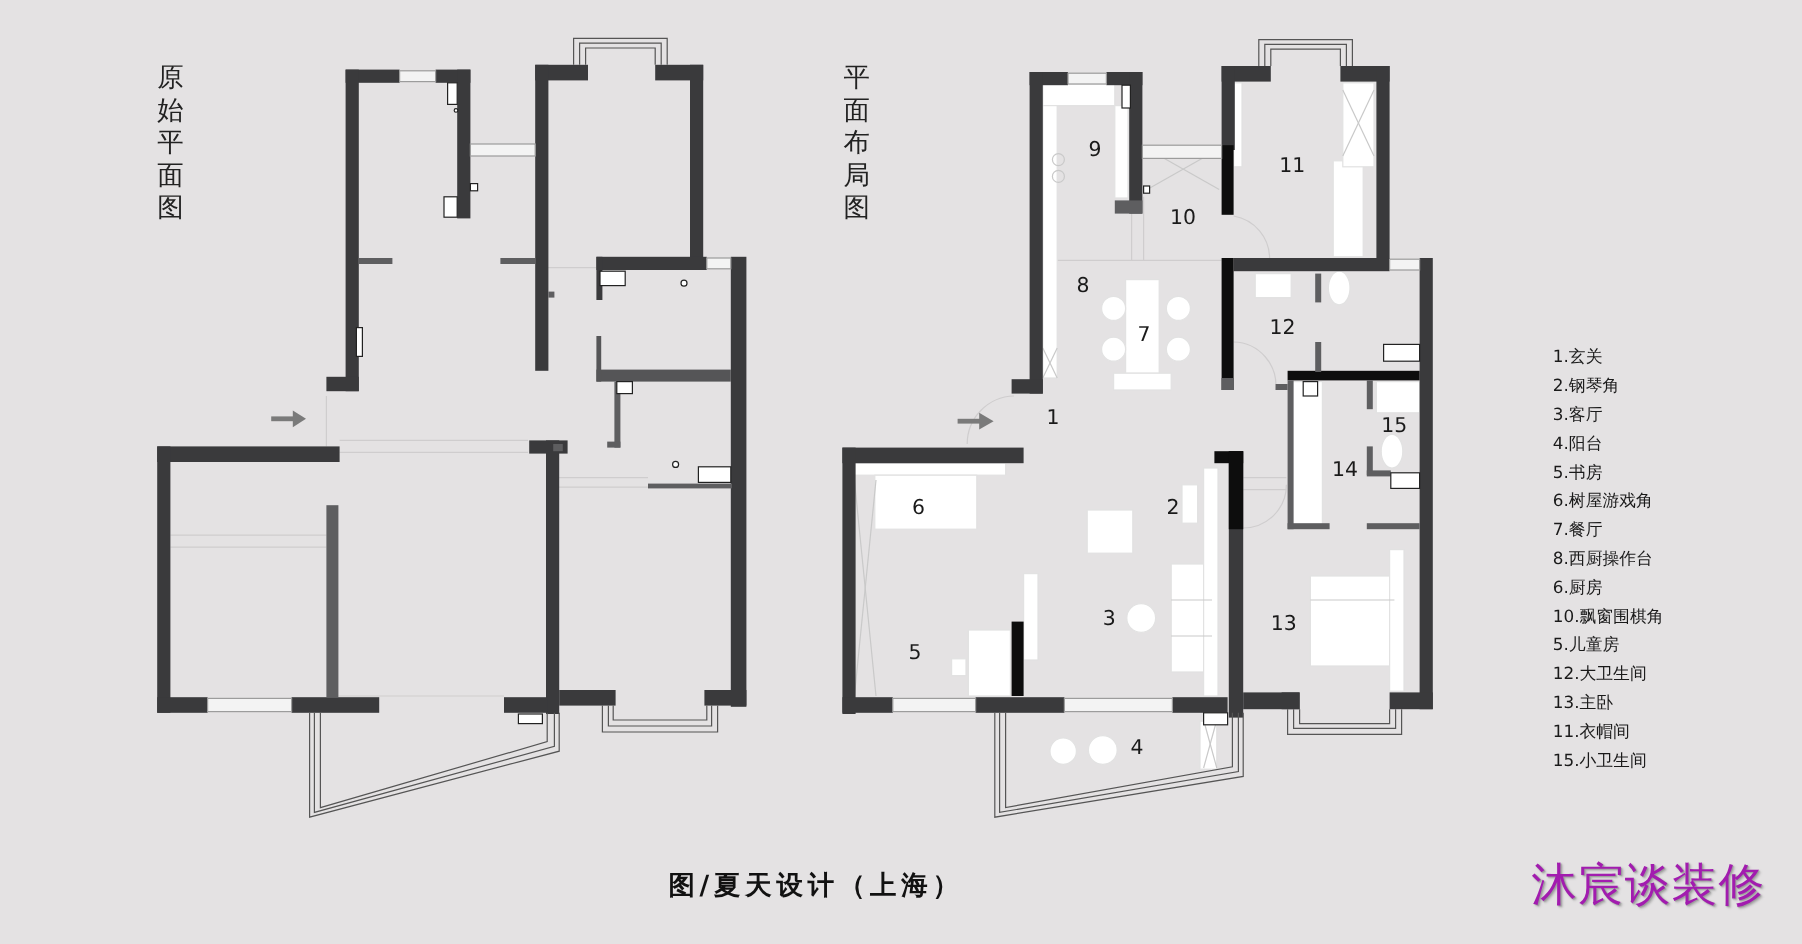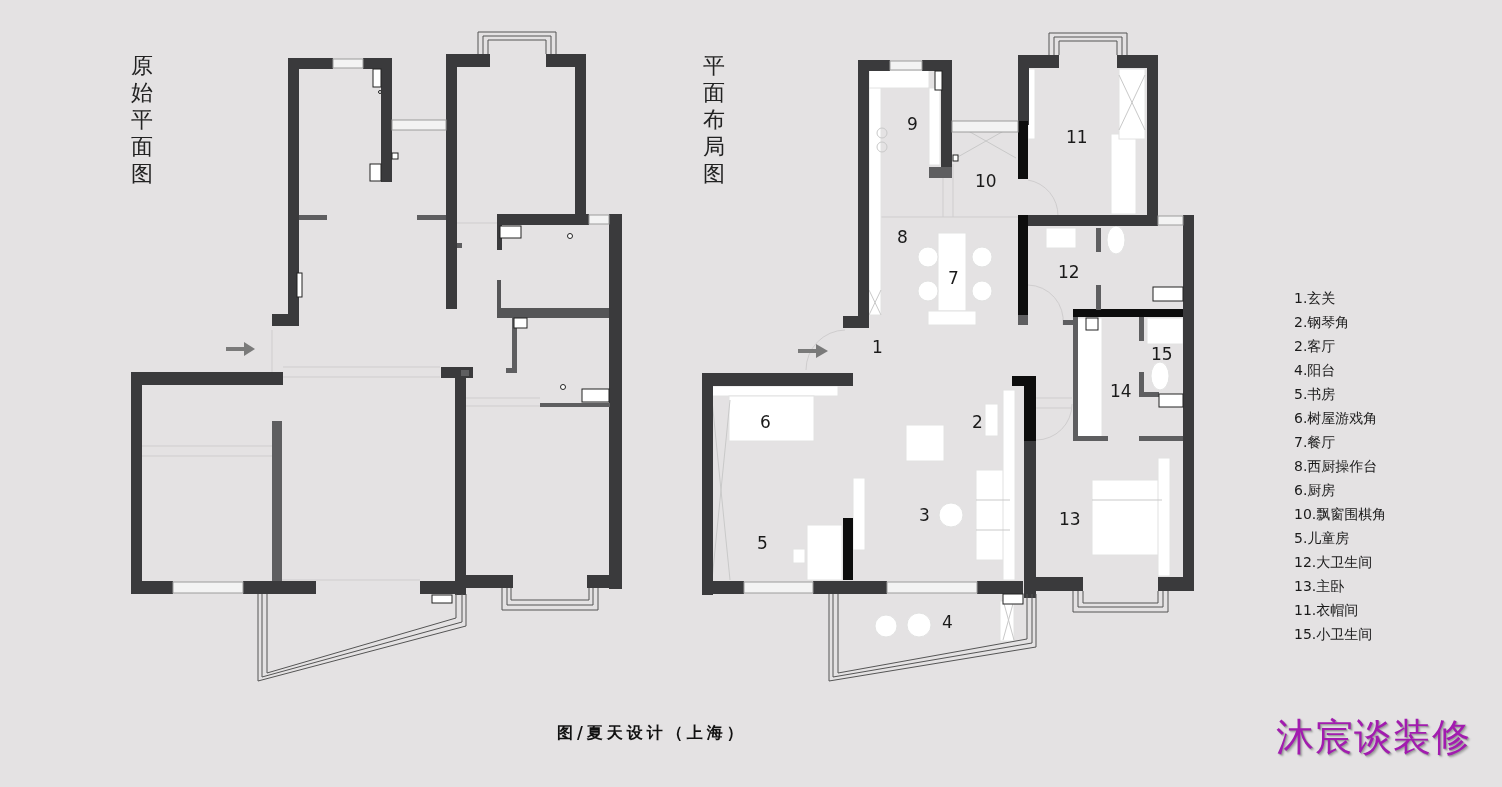--- a/index.html
+++ b/index.html
@@ -5,21 +5,21 @@
   html, body { margin:0; padding:0; }
   body { width:1502px; height:787px; background:#e4e2e3; position:relative; overflow:hidden;
          font-family:"DejaVu Sans", sans-serif; }
   .vtitle { position:absolute; font-size:22px; color:#222; line-height:27px; width:24px; text-align:center; }
   .vtitle span { display:block; }
   svg.plan { position:absolute; left:0; top:0; }
   .lbl { font-family:"DejaVu Sans", sans-serif; font-size:17px; fill:#1a1a1a; }
   .legend { position:absolute; left:1294px; top:262px; font-size:14px; color:#1a1a1a; line-height:24px;margin-top:24px; }
   .legend div { white-space:nowrap; }
   .credit { position:absolute; left:557px; top:723px; font-family:"DejaVu Serif", serif; font-weight:bold;
-            font-size:16px; color:#111; letter-spacing:4px; }
+            font-size:22px; color:#111; letter-spacing:4px; }
   .brand { position:absolute; left:1276px; top:712px; font-size:38px; color:#a21caf; letter-spacing:1px;
            text-shadow:1px 1px 1px #9a9a9a, 2px 2px 2px #b5b5b5; }
 </style>
 </head>
 <body>
 
 <div class="vtitle" style="left:130px; top:52px;">
   <span>原</span>
   <span>始</span>
   <span>平</span>
@@ -308,21 +308,21 @@
       <text class="lbl" x="1059" y="525">13</text>
       <text class="lbl" x="1110" y="397">14</text>
       <text class="lbl" x="1151" y="360">15</text>
     </g>
   </g>
 </svg>
 
 <div class="legend">
   <div>1.玄关</div>
   <div>2.钢琴角</div>
-  <div>2.客厅</div>
+  <div>3.客厅</div>
   <div>4.阳台</div>
   <div>5.书房</div>
   <div>6.树屋游戏角</div>
   <div>7.餐厅</div>
   <div>8.西厨操作台</div>
   <div>6.厨房</div>
   <div>10.飘窗围棋角</div>
   <div>5.儿童房</div>
   <div>12.大卫生间</div>
   <div>13.主卧</div>

